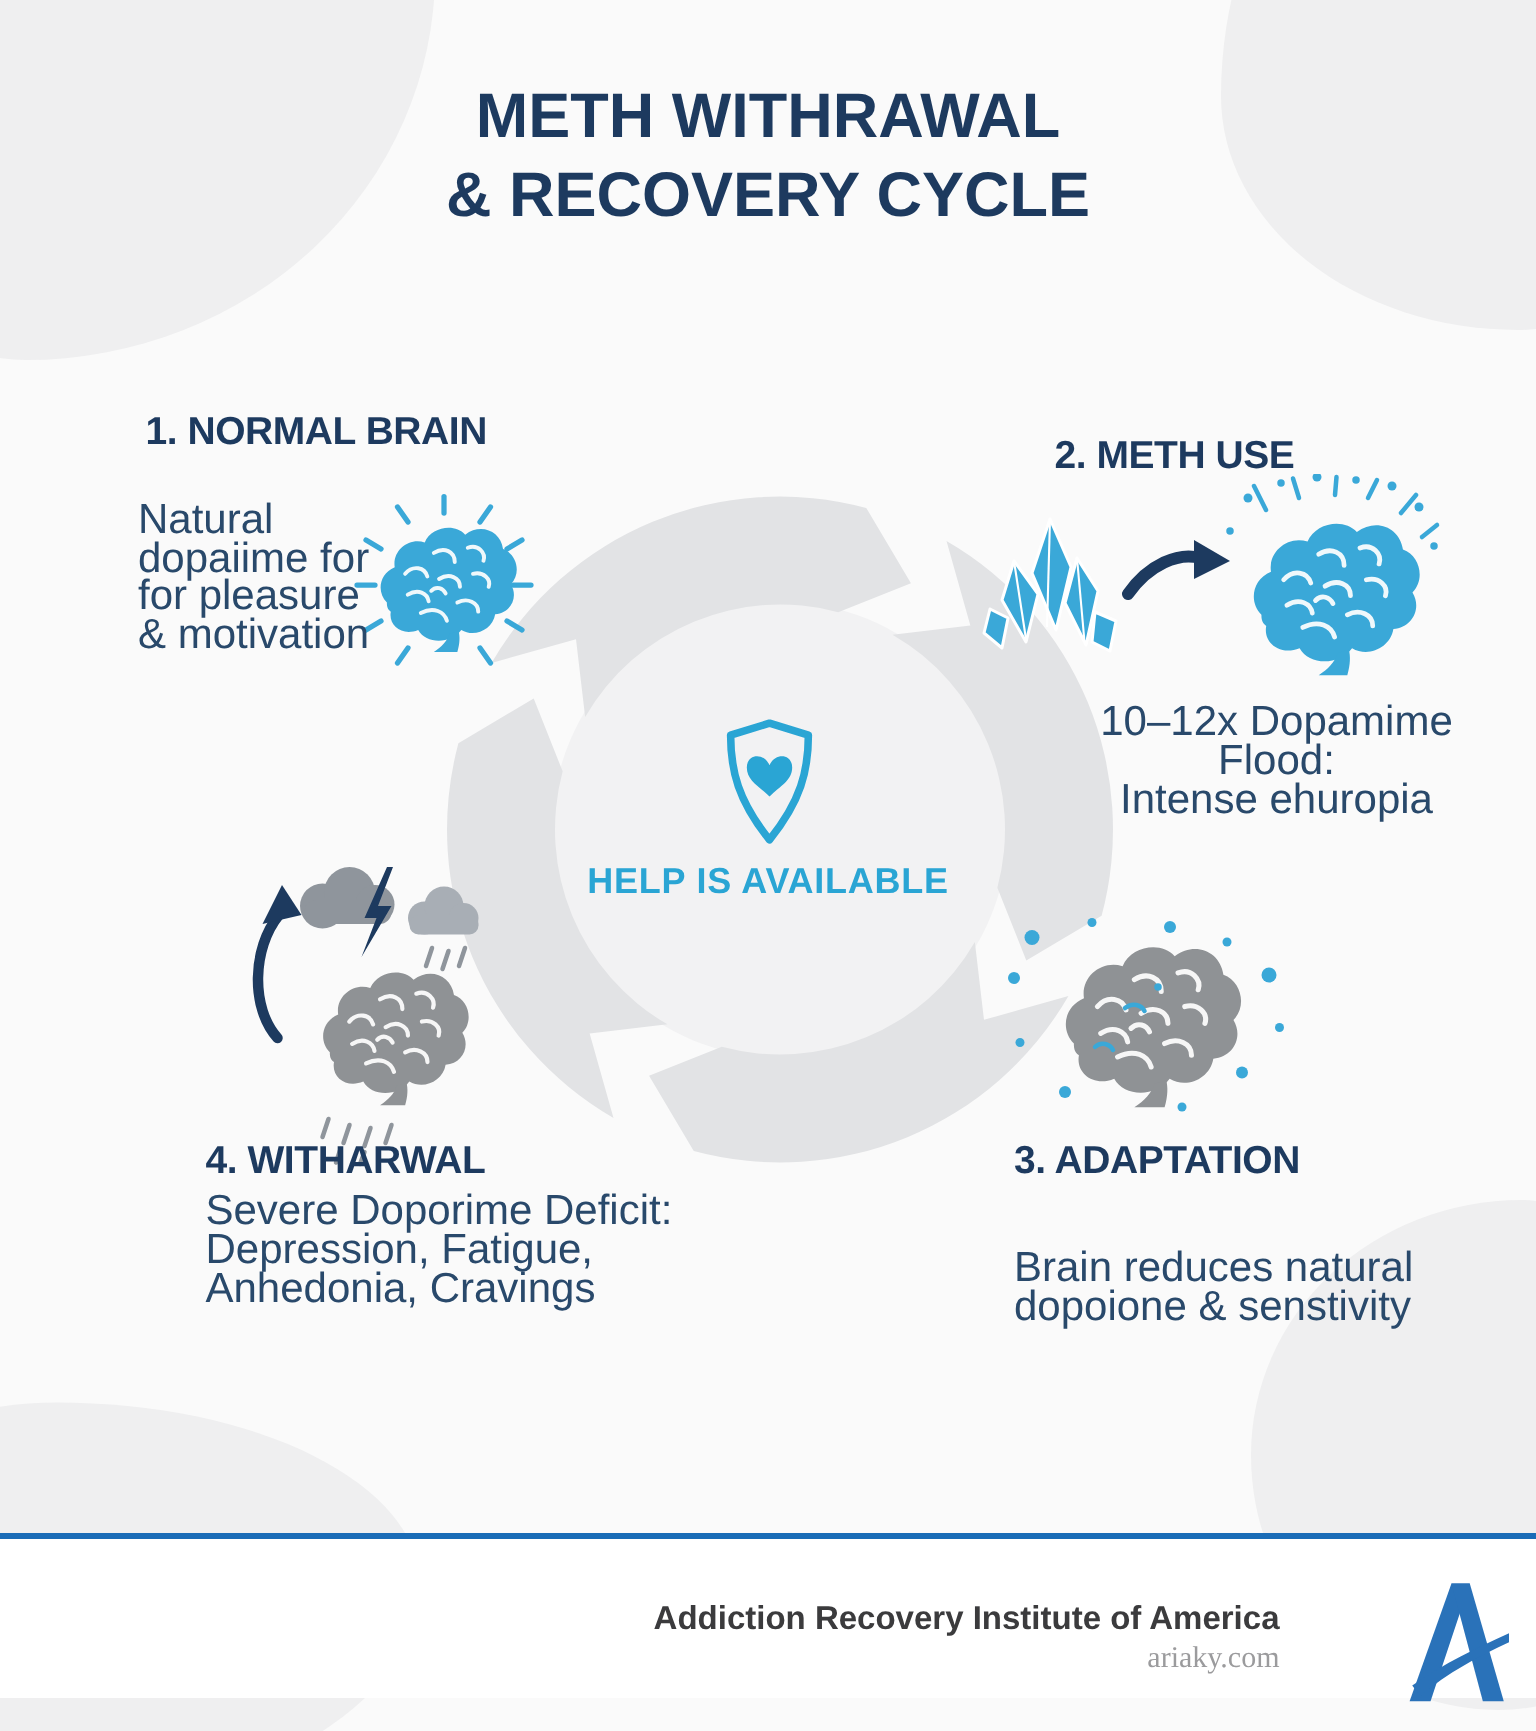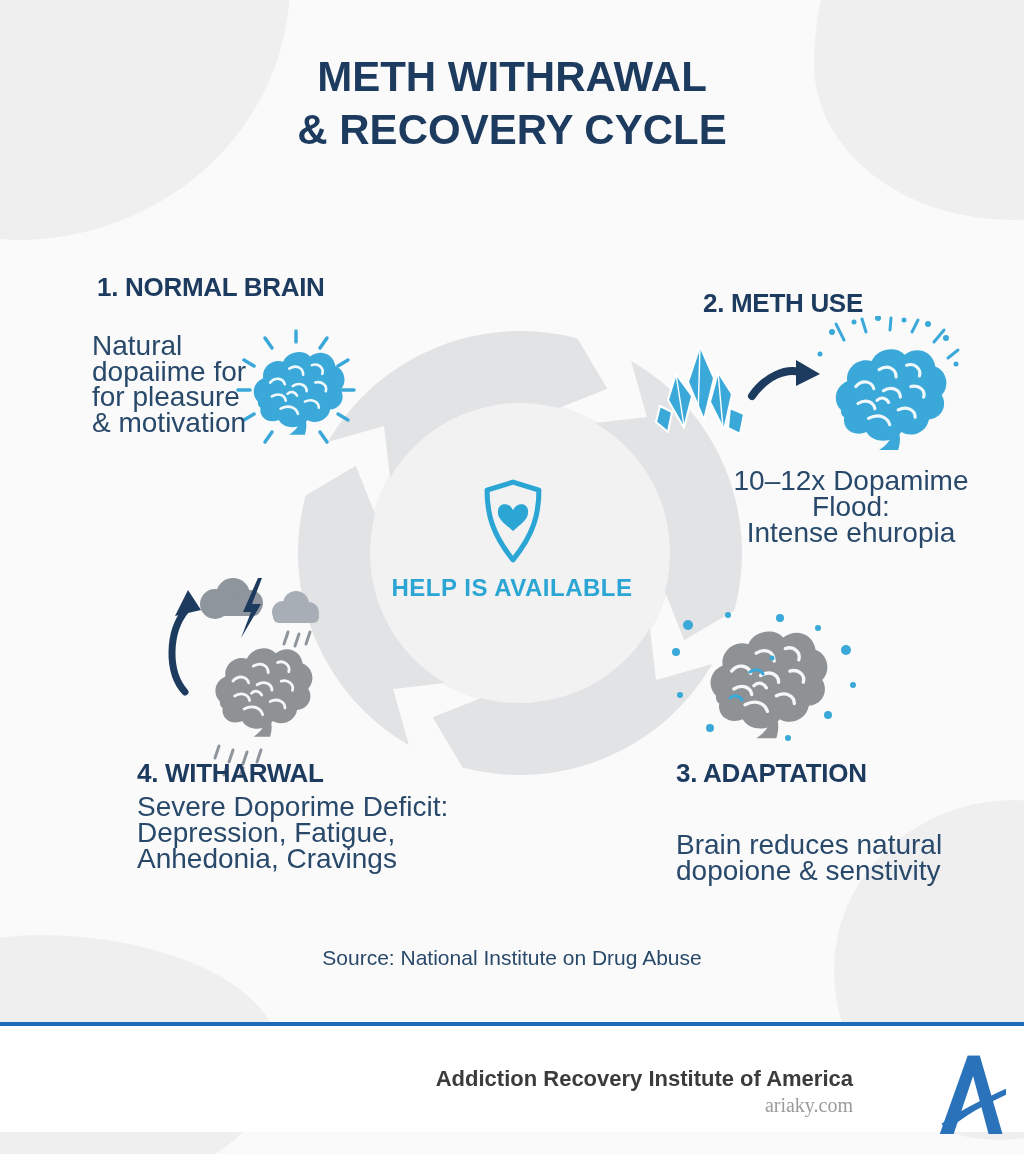--- a/index.html
+++ b/index.html
@@ -243,21 +243,20 @@
       <line x1="106" y1="180" x2="102" y2="192"></line>
       <line x1="72" y1="196" x2="69" y2="205"></line>
       <line x1="88" y1="198" x2="85" y2="206"></line>
     </g>
     <g>
       <path d="M30,122 C12,102 13,62 31,40" fill="none" class="stroke-navy" stroke-width="7" stroke-linecap="round"></path>
       <polygon class="fill-navy" points="20,46 33,20 46,40"></polygon>
     </g>
   </svg>
 
-  <div class="source">Source: National Institute on Drug Abuse</div>
 
   <div class="divider"></div>
   <div class="footer">
     <div class="footer-org">Addiction Recovery Institute of America</div>
     <div class="footer-site">ariaky.com</div>
     <svg class="footer-logo" viewBox="0 0 78 92">
       <g fill="var(--logo-blue,#2a72b9)">
         <path d="M34,2 L48,2 L18,92 L2,92 Z"></path>
         <path d="M34,2 L48,2 L74,92 L58,92 Z"></path>
         <path d="M4,80 C30,62 52,52 78,40 L78,47 C54,58 32,70 10,88 Z"></path>

